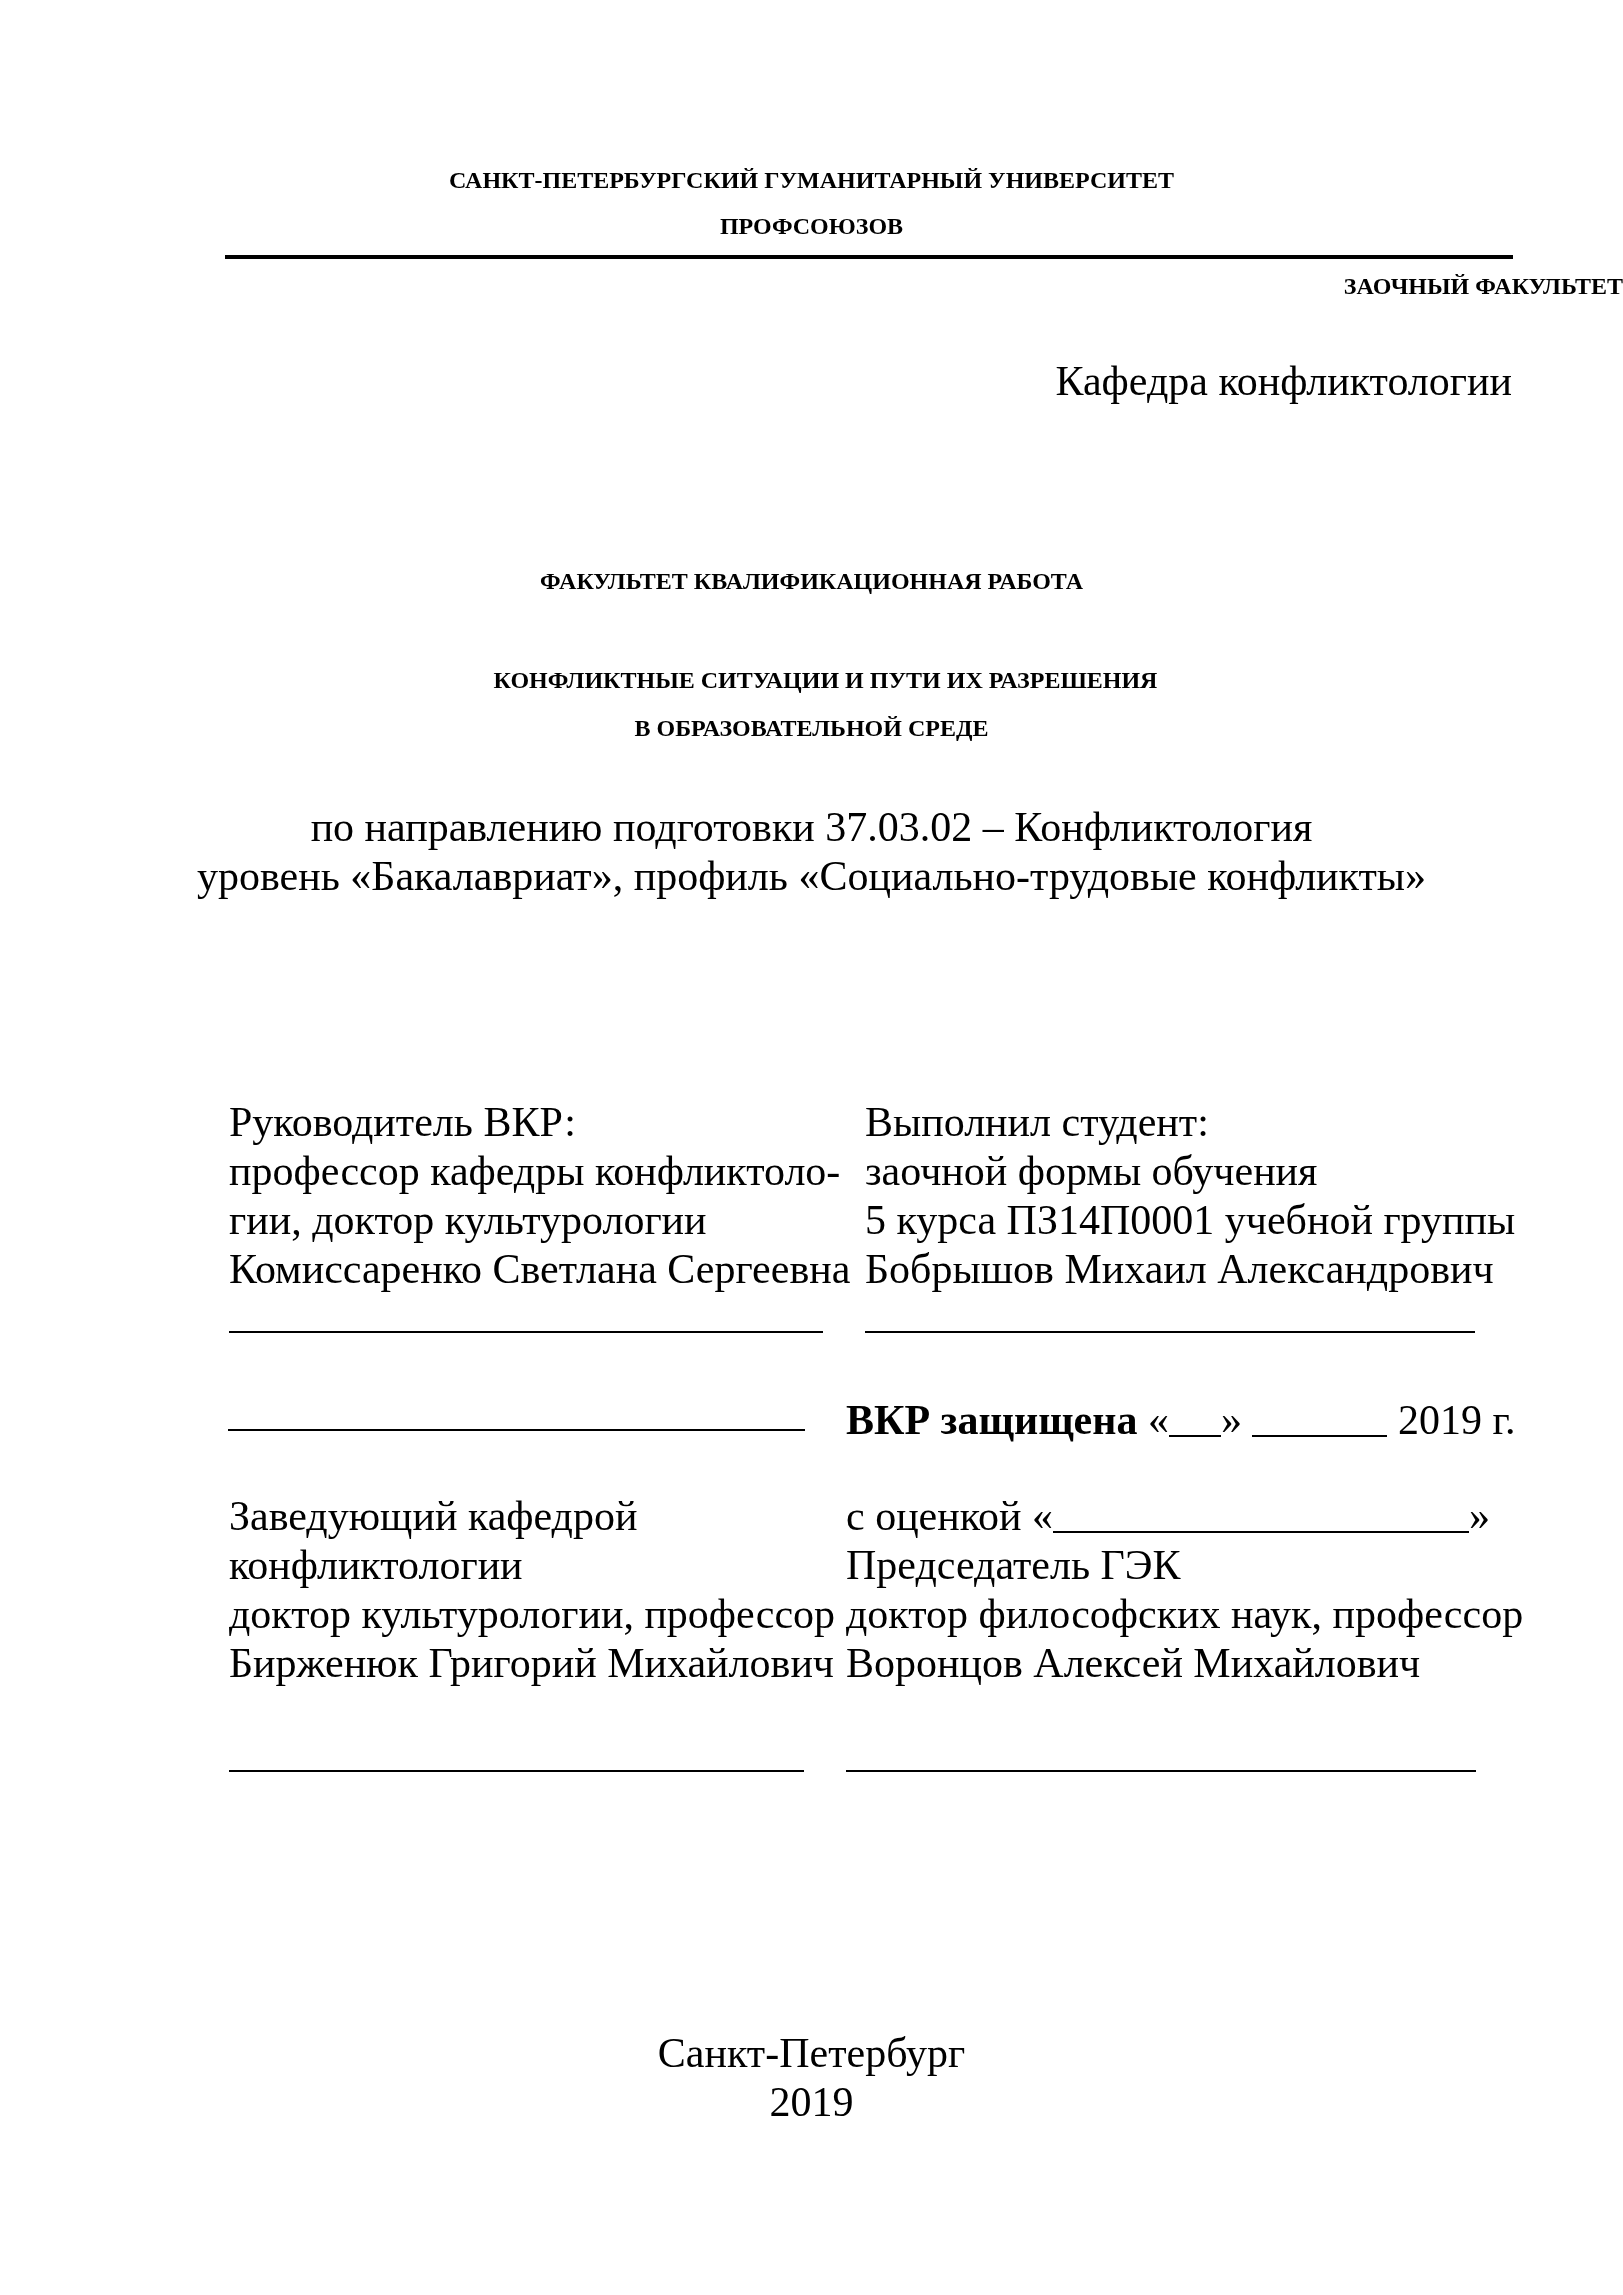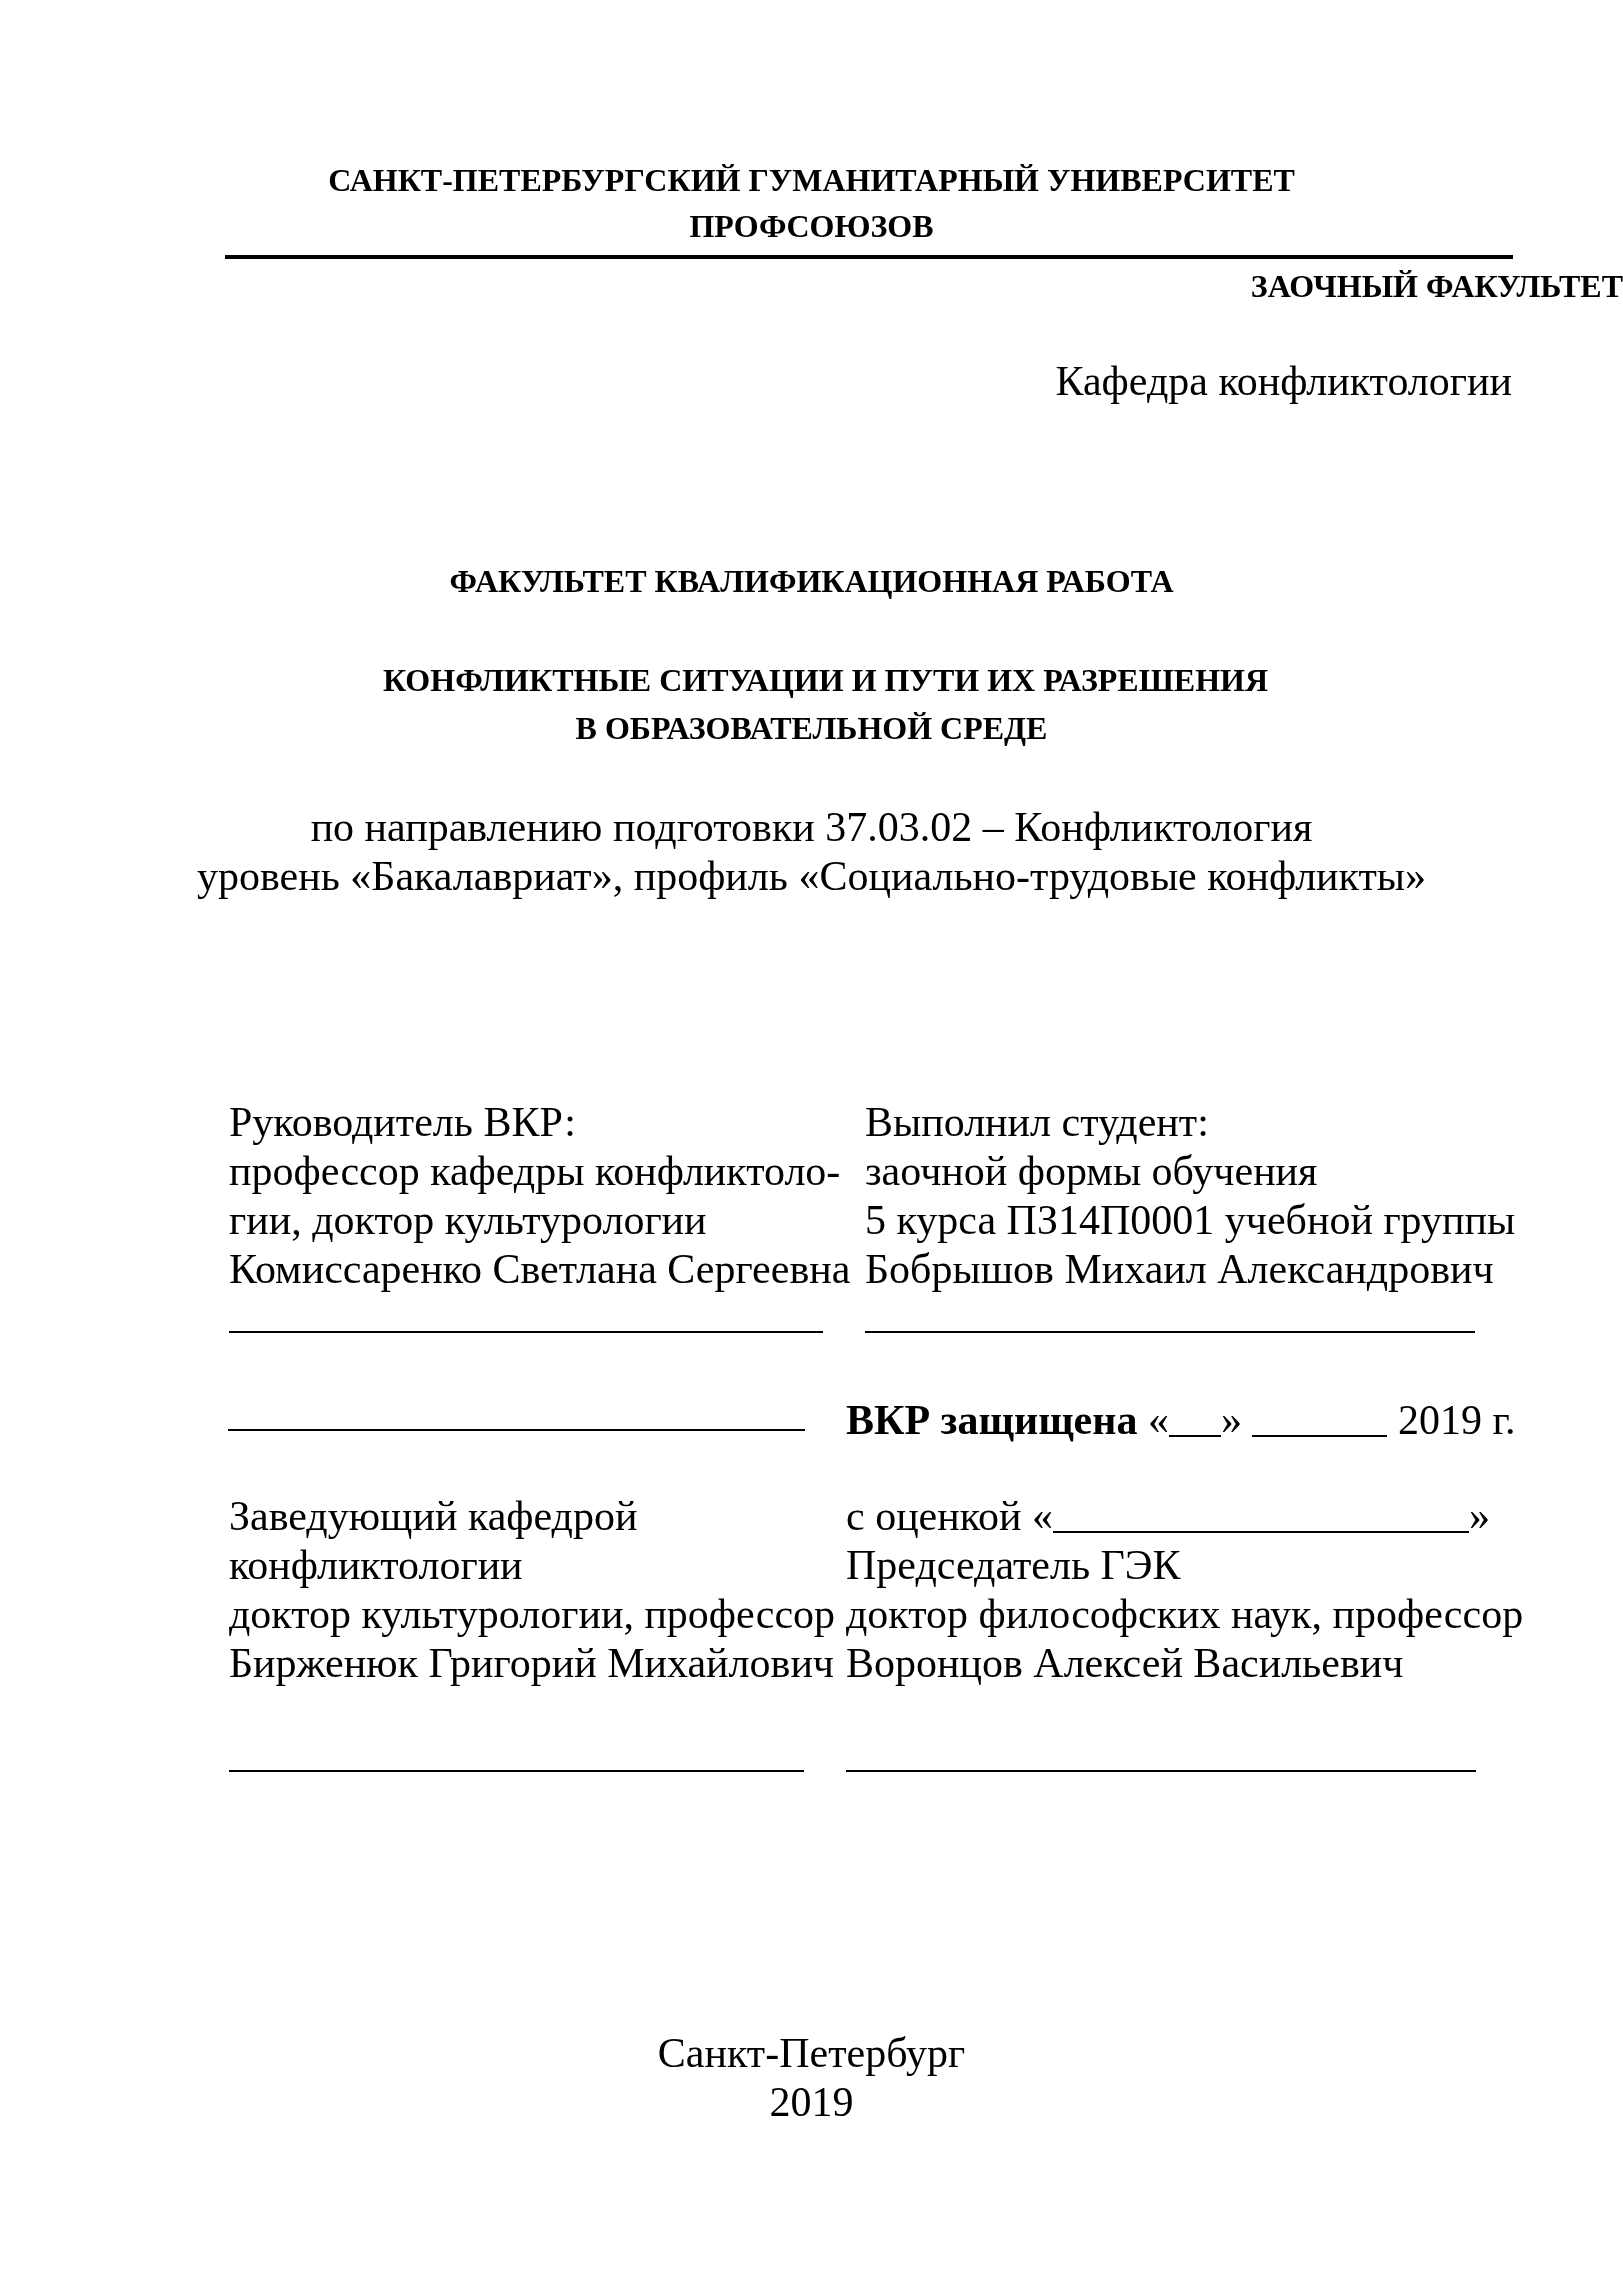--- a/index.html
+++ b/index.html
@@ -18,21 +18,21 @@
     .page {
       position: absolute;
       left: 0; top: 0;
       width: 1623px;
       height: 2295px;
       background: #ffffff;
     }
     .abs { position: absolute; white-space: nowrap; }
     .center { left: 0; width: 1623px; text-align: center; }
     .bold { font-weight: bold; }
-    .fs-hdr { font-size: 32px; line-height: 42px; font-family: Liberation Serif, serif; }
+    .fs-hdr { font-size: 24px; line-height: 42px; font-family: Liberation Serif, serif; }
     .fs-body { font-size: 42px; line-height: 49px; }
 
     .rule {
       position: absolute;
       left: 225px;
       top: 255px;
       width: 1288px;
       height: 3.9px;
       background: #000;
     }
@@ -99,21 +99,21 @@
     <span class="col-line">Бирженюк Григорий Михайлович</span>
   </div>
   <div class="uline" style="left:229px; top:1770px; width:575px;"></div>
 
   <div class="abs fs-body" style="left:846px; top:1492px;">
     <span class="col-line">
       <span>с оценкой «</span><span class="inline-blank" style="width:416px;"></span><span>»</span>
     </span>
     <span class="col-line">Председатель ГЭК</span>
     <span class="col-line">доктор философских наук, профессор</span>
-    <span class="col-line">Воронцов Алексей Васильевич</span>
+    <span class="col-line">Воронцов Алексей Михайлович</span>
   </div>
   <div class="uline" style="left:846px; top:1770px; width:630px;"></div>
 
 
   <div class="abs center fs-body" style="top:2029px;">Санкт-Петербург</div>
   <div class="abs center fs-body" style="top:2078px;">2019</div>
 
 </div>
 
 

